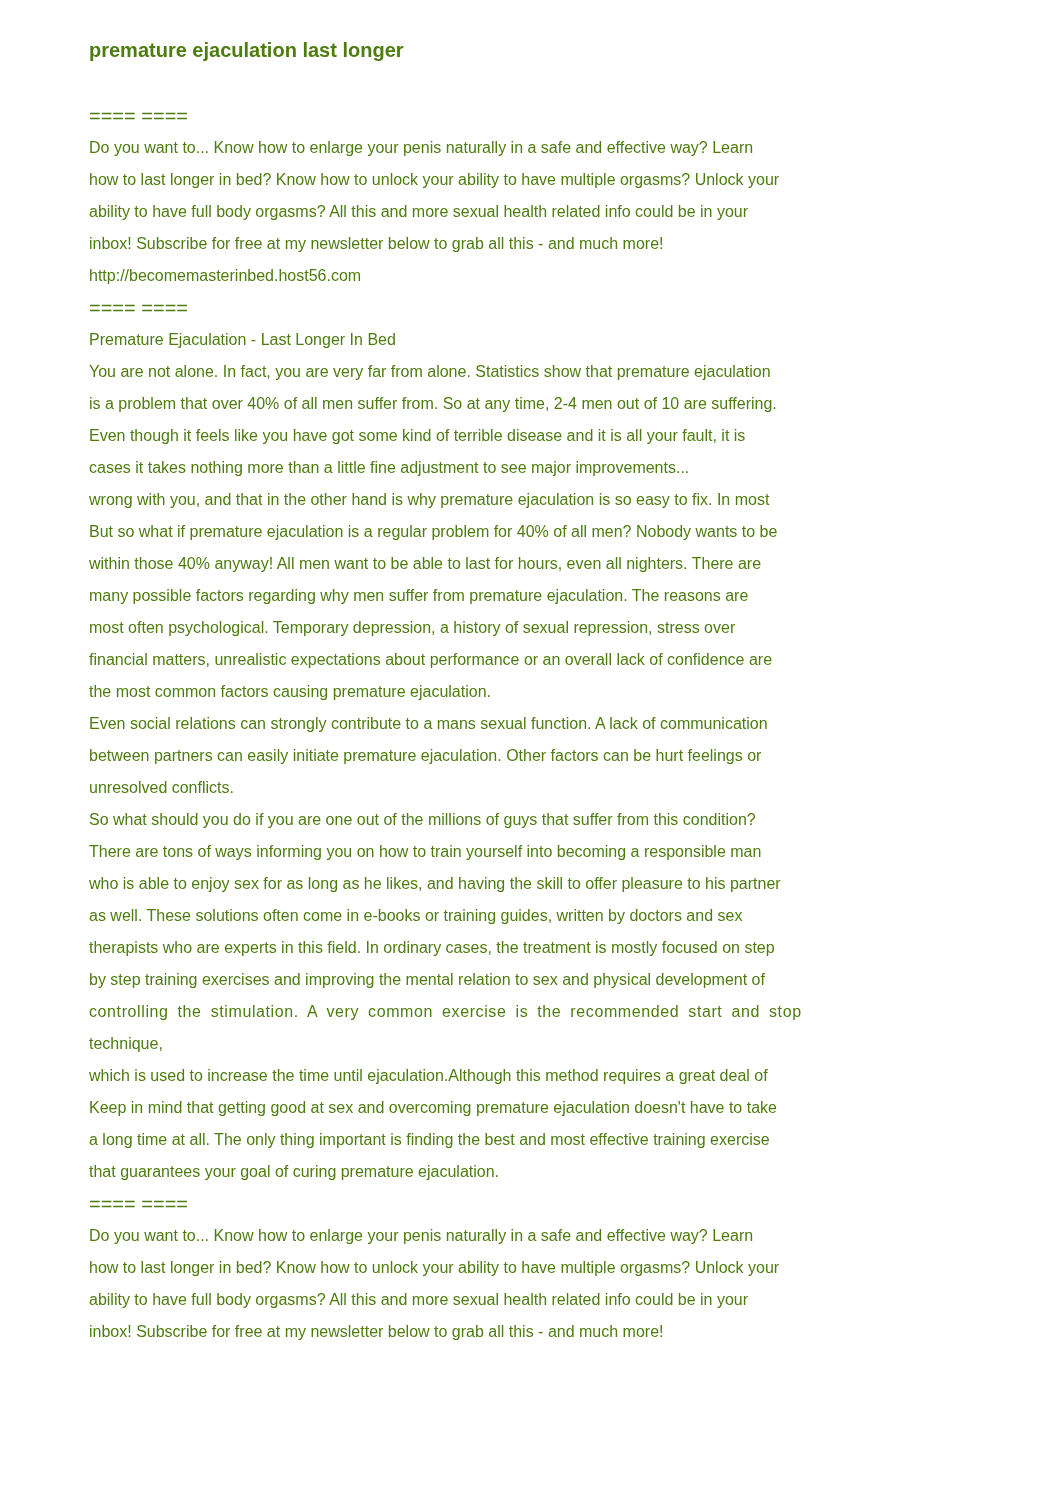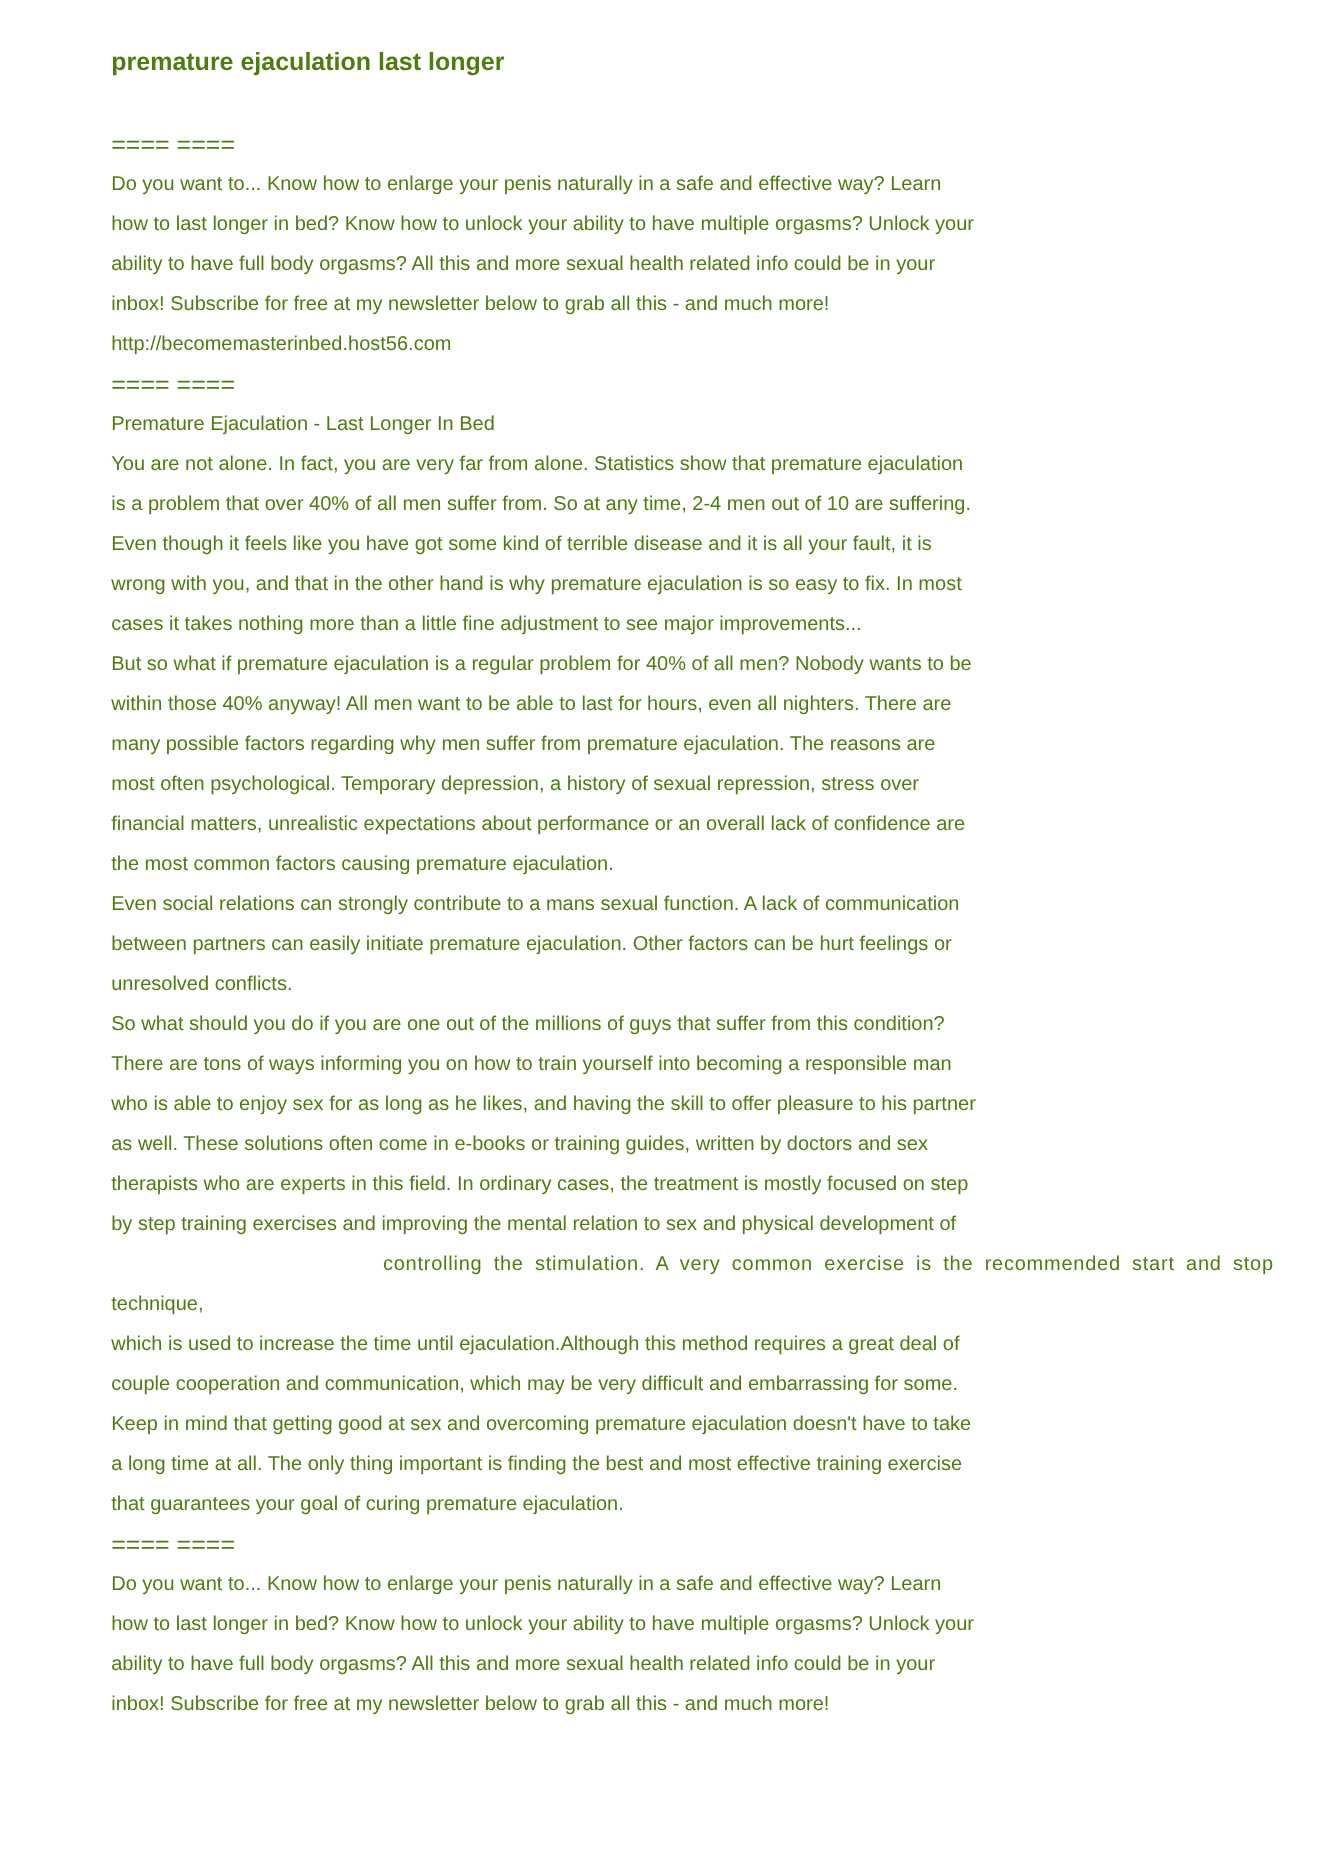--- a/index.html
+++ b/index.html
@@ -2,61 +2,60 @@
 <html><head>
   <meta charset="utf-8">
   <style>
     html, body { margin: 0; padding: 0; background: #ffffff; }
     body { width: 1058px; height: 1497px; overflow: hidden; position: relative; }
     .page { position: absolute; left: 89px; top: 36px; width: 930px; color: #4d7c0f; font-family: "Liberation Sans", sans-serif; }
     .title { font-size: 20px; font-weight: bold; line-height: 28px; height: 28px; margin: 0; white-space: nowrap; }
     .spacer { height: 36px; }
     .line { font-size: 16px; line-height: 32px; height: 32px; white-space: nowrap; }
     .sep { font-size: 20px; line-height: 32px; height: 32px; letter-spacing: 0px; }
-    .justify-wide { word-spacing: 4px; letter-spacing: 0.6px; text-align: right; }
+    .justify-wide { word-spacing: 4px; letter-spacing: 0.6px; }
   </style>
 </head>
 <body>
 
 <div class="page">
   <h1 class="title">premature ejaculation last longer</h1>
   <div class="spacer"></div>
   <div id="body-lines">
       <div class="sep">==== ====</div>
       <div class="line">Do you want to... Know how to enlarge your penis naturally in a safe and effective way? Learn</div>
       <div class="line">how to last longer in bed? Know how to unlock your ability to have multiple orgasms? Unlock your</div>
       <div class="line">ability to have full body orgasms? All this and more sexual health related info could be in your</div>
       <div class="line">inbox! Subscribe for free at my newsletter below to grab all this - and much more!</div>
       <div class="line">http://becomemasterinbed.host56.com</div>
       <div class="sep">==== ====</div>
       <div class="line">Premature Ejaculation - Last Longer In Bed</div>
       <div class="line">You are not alone. In fact, you are very far from alone. Statistics show that premature ejaculation</div>
       <div class="line">is a problem that over 40% of all men suffer from. So at any time, 2-4 men out of 10 are suffering.</div>
       <div class="line">Even though it feels like you have got some kind of terrible disease and it is all your fault, it is</div>
+      <div class="line">cases it takes nothing more than a little fine adjustment to see major improvements...</div>
       <div class="line">wrong with you, and that in the other hand is why premature ejaculation is so easy to fix. In most</div>
-      <div class="line">cases it takes nothing more than a little fine adjustment to see major improvements...</div>
       <div class="line">But so what if premature ejaculation is a regular problem for 40% of all men? Nobody wants to be</div>
       <div class="line">within those 40% anyway! All men want to be able to last for hours, even all nighters. There are</div>
       <div class="line">many possible factors regarding why men suffer from premature ejaculation. The reasons are</div>
       <div class="line">most often psychological. Temporary depression, a history of sexual repression, stress over</div>
       <div class="line">financial matters, unrealistic expectations about performance or an overall lack of confidence are</div>
       <div class="line">the most common factors causing premature ejaculation.</div>
       <div class="line">Even social relations can strongly contribute to a mans sexual function. A lack of communication</div>
       <div class="line">between partners can easily initiate premature ejaculation. Other factors can be hurt feelings or</div>
       <div class="line">unresolved conflicts.</div>
       <div class="line">So what should you do if you are one out of the millions of guys that suffer from this condition?</div>
       <div class="line">There are tons of ways informing you on how to train yourself into becoming a responsible man</div>
       <div class="line">who is able to enjoy sex for as long as he likes, and having the skill to offer pleasure to his partner</div>
       <div class="line">as well. These solutions often come in e-books or training guides, written by doctors and sex</div>
       <div class="line">therapists who are experts in this field. In ordinary cases, the treatment is mostly focused on step</div>
       <div class="line">by step training exercises and improving the mental relation to sex and physical development of</div>
       <div class="line justify-wide">controlling the stimulation. A very common exercise is the recommended start and stop</div>
       <div class="line">technique,</div>
       <div class="line">which is used to increase the time until ejaculation.Although this method requires a great deal of</div>
-      <div class="line">couple cooperation and communication, which may be very difficult and embarrassing for some.</div>
       <div class="line">Keep in mind that getting good at sex and overcoming premature ejaculation doesn't have to take</div>
       <div class="line">a long time at all. The only thing important is finding the best and most effective training exercise</div>
       <div class="line">that guarantees your goal of curing premature ejaculation.</div>
       <div class="sep">==== ====</div>
       <div class="line">Do you want to... Know how to enlarge your penis naturally in a safe and effective way? Learn</div>
       <div class="line">how to last longer in bed? Know how to unlock your ability to have multiple orgasms? Unlock your</div>
       <div class="line">ability to have full body orgasms? All this and more sexual health related info could be in your</div>
       <div class="line">inbox! Subscribe for free at my newsletter below to grab all this - and much more!</div>
     </div>
 </div>

